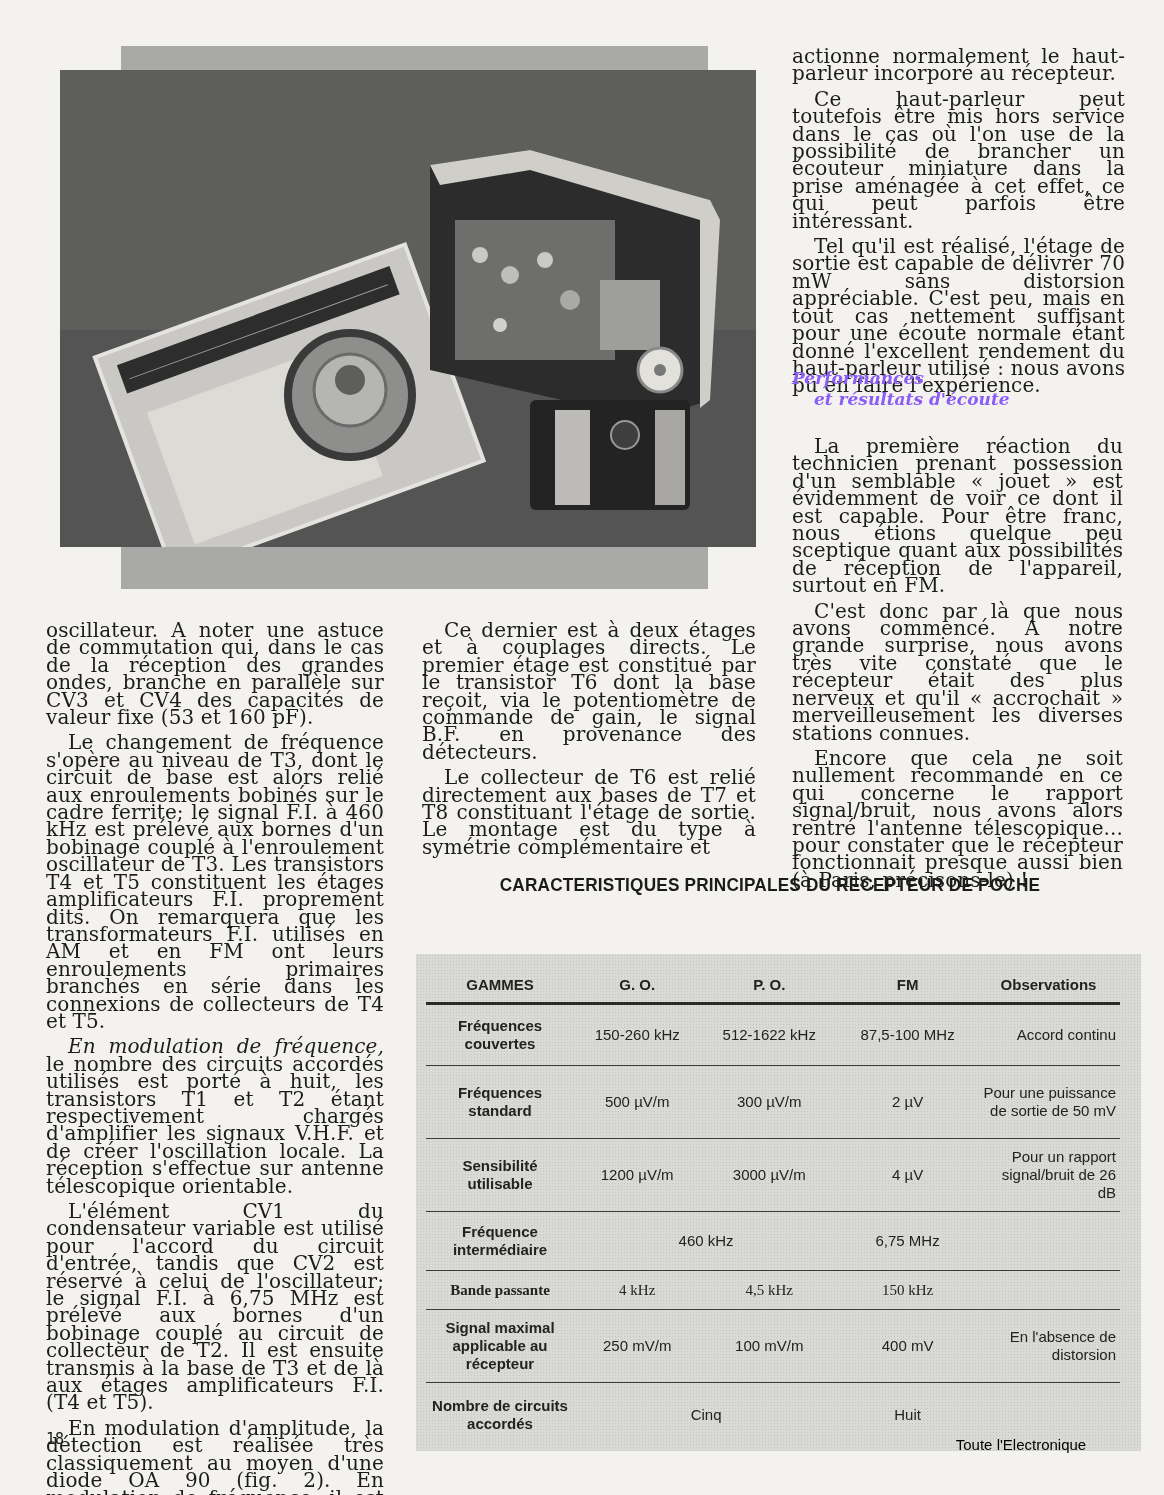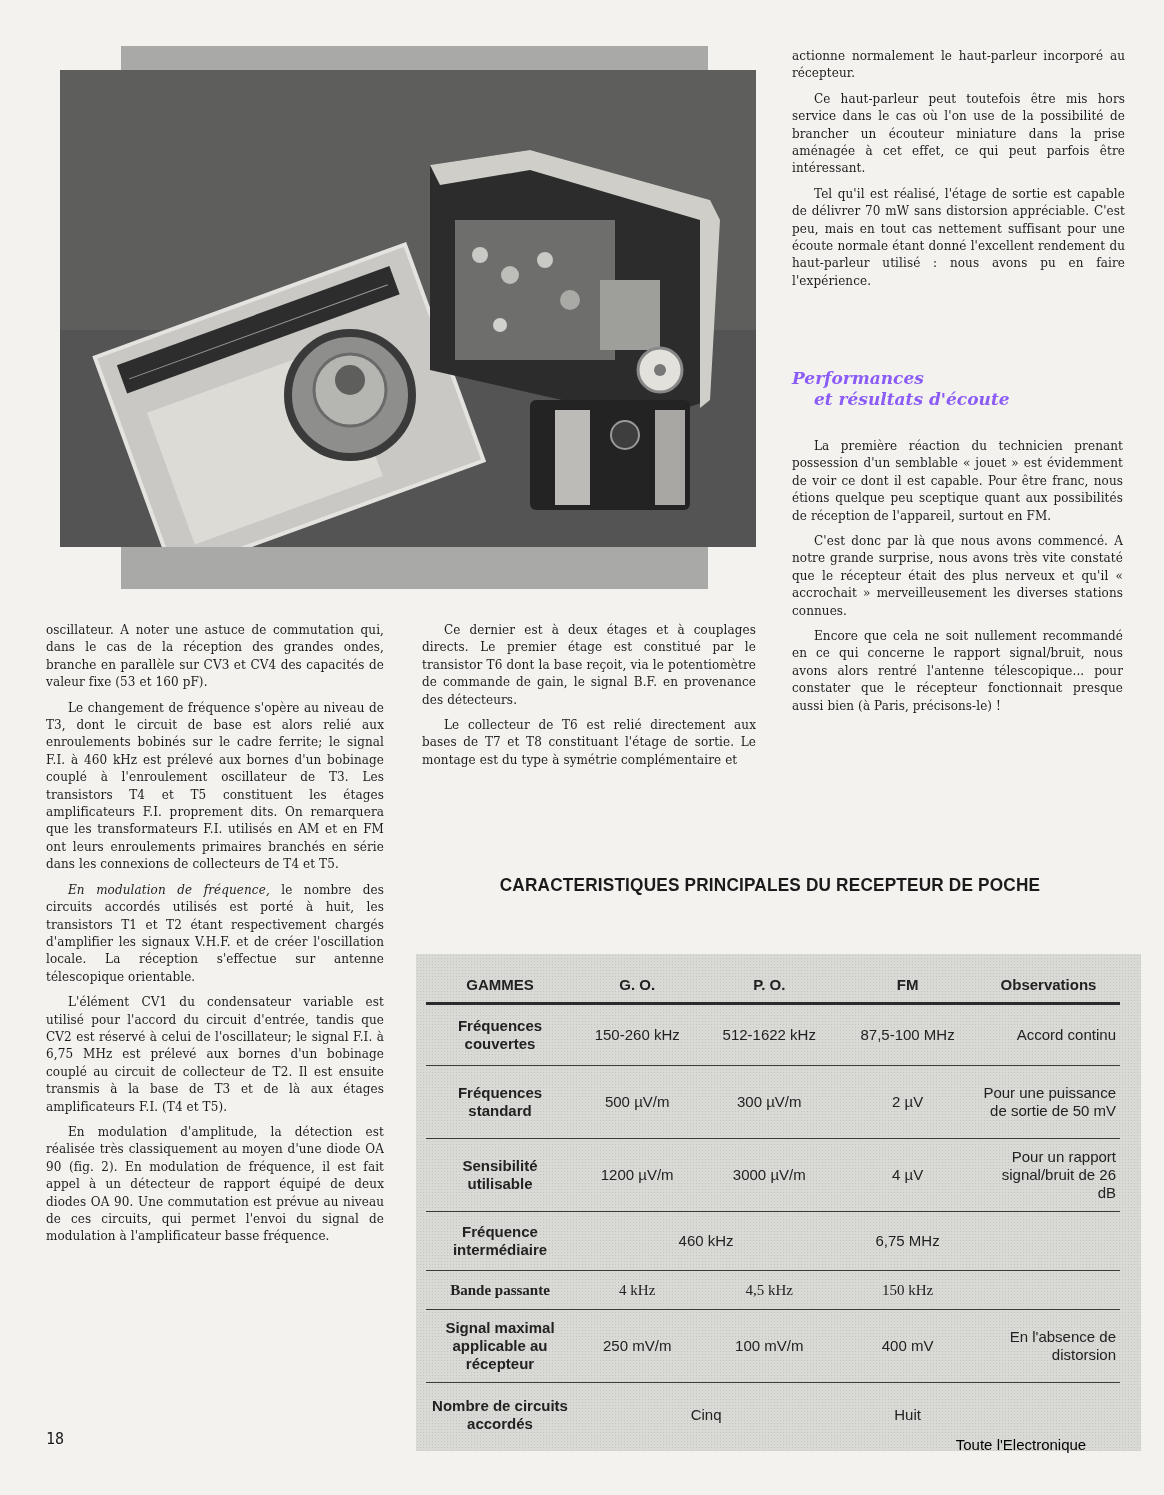--- a/index.html
+++ b/index.html
@@ -17,21 +17,21 @@
     }
     .photo {
       left: 60px; top: 70px; width: 696px; height: 477px;
       background: radial-gradient(ellipse at 45% 30%, #6b6b6a 0%, #575757 55%, #474747 100%);
       overflow: hidden;
     }
     .photo svg { width: 100%; height: 100%; display: block; }
 
     .col p {
       margin: 0 0 8px 0;
-      font-size: 12px;
+      font-size: 20px;
       line-height: 17.4px;
       text-align: justify;
       text-indent: 22px;
       letter-spacing: 0.1px;
     }
     .col p.noindent { text-indent: 0; }
     .col p em { font-style: italic; }
 
     .col-left { left: 46px; top: 622px; width: 338px; }
     .col-mid  { left: 422px; top: 622px; width: 334px; }

